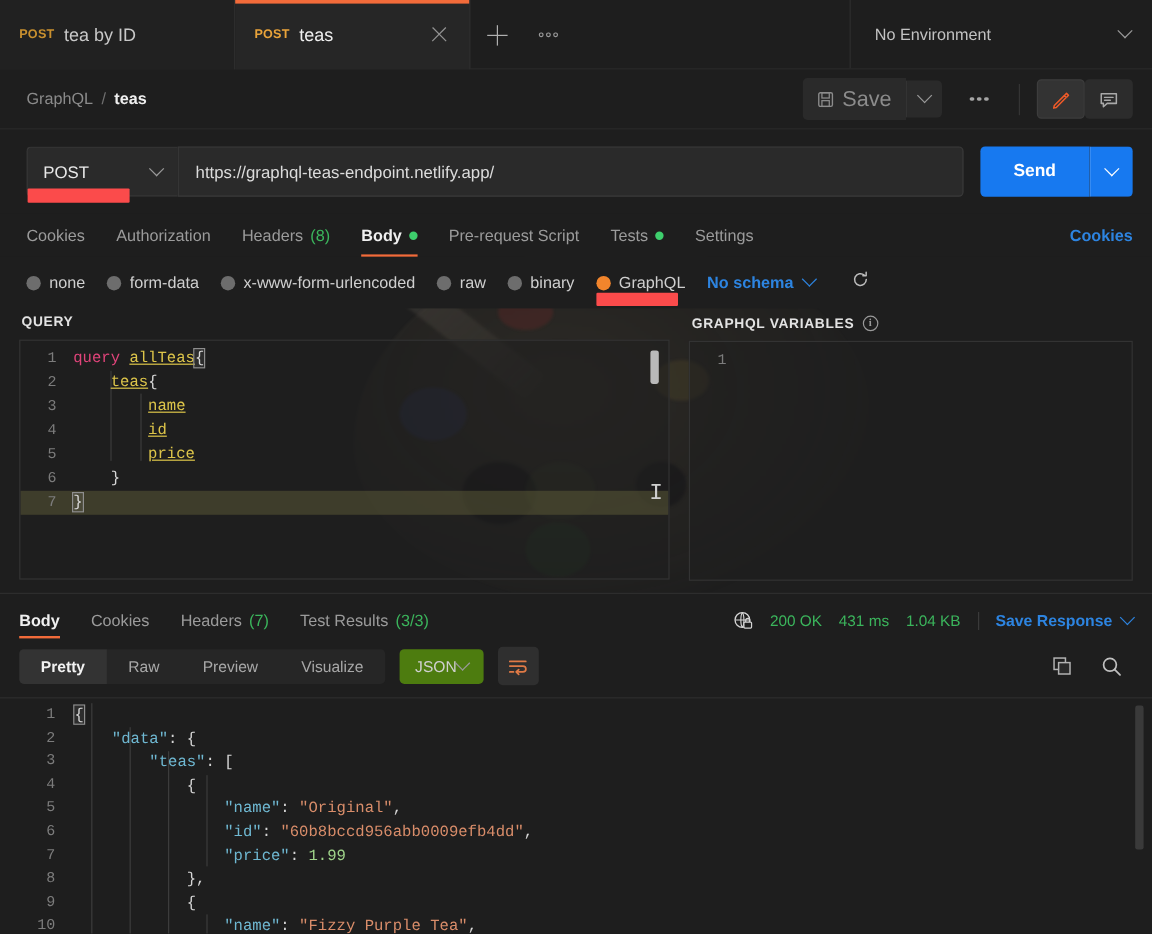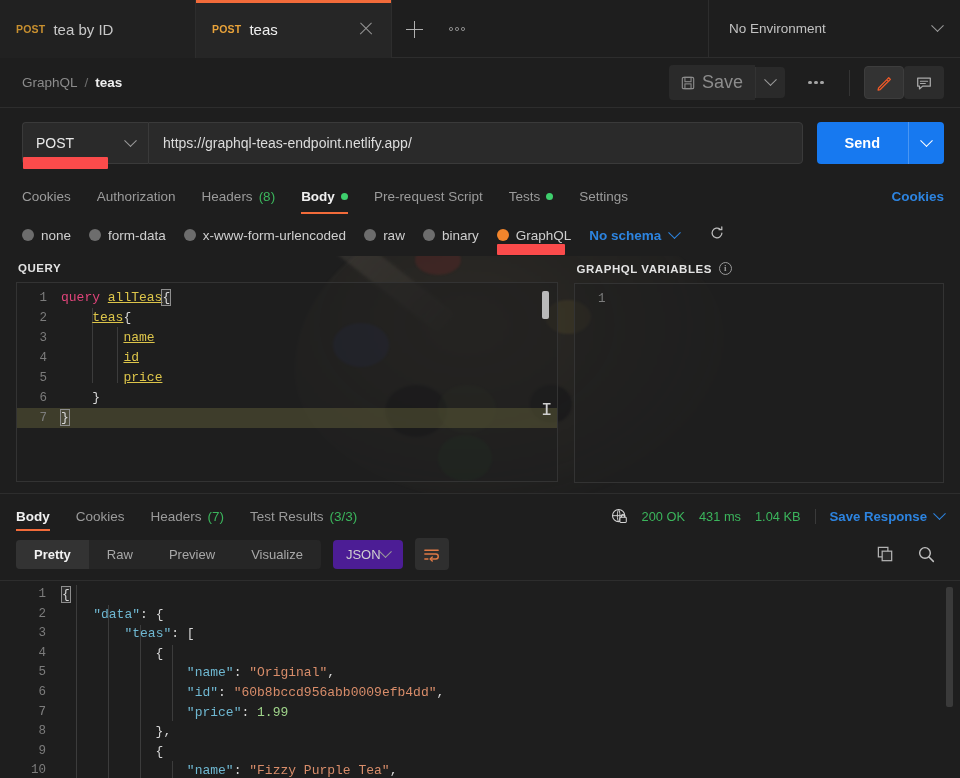--- a/index.html
+++ b/index.html
@@ -155,21 +155,21 @@
   .status-wrap { margin-left: auto; display: flex; align-items: center; gap: 14px; }
   .st-green { font-size: 12.8px; color: #3bb55c; }
   .save-resp { font-size: 13.2px; color: #2d84e0; font-weight: 700; cursor: pointer; }
   .save-resp-wrap { display: flex; align-items: center; gap: 8px; border-left: 1px solid #3a3a3a; padding-left: 14px; cursor: pointer; }
   .save-resp-wrap .chev { border-color: #2d84e0; }
 
   .viewrow { display: flex; align-items: center; gap: 12px; padding: 0 16px 10px 16px; }
   .seg { display: flex; background: #262626; border-radius: 4px; overflow: hidden; }
   .seg div { padding: 7px 18px; font-size: 13px; color: #a8a8a8; cursor: pointer; }
   .seg div.on { background: #333; color: #f2f2f2; font-weight: 700; }
-  .fmt-sel { display: flex; align-items: center; padding: 7px 13px; background: #4c1d95; border-radius: 4px; cursor: pointer; }
+  .fmt-sel { display: flex; align-items: center; padding: 7px 13px; background: #4d7c0f; border-radius: 4px; cursor: pointer; }
   .fmt-sel span { font-size: 13px; color: #d0d0d0; }
   .wrapbtn { width: 34px; height: 32px; background: #2f2f2f; border-radius: 4px; display: flex; align-items: center; justify-content: center; cursor: pointer; }
   .viewrow .right-ic { margin-left: auto; display: flex; align-items: center; gap: 22px; padding-right: 8px; }
 
   .respbody { position: relative; border-top: 1px solid #2d2d2d; height: 214px; overflow: hidden; }
   .jcode { position: relative; font-family: "Liberation Mono", monospace; font-size: 13px; line-height: 19.6px; padding-top: 4px; }
   .jline { display: flex; height: 19.6px; align-items: center; }
   .jno { width: 62px; text-align: right; padding-right: 16px; color: #7c7c7c; font-size: 12.5px; flex: none; }
   .jtext { white-space: pre; }
   .j-key { color: #6fb8d2; }

